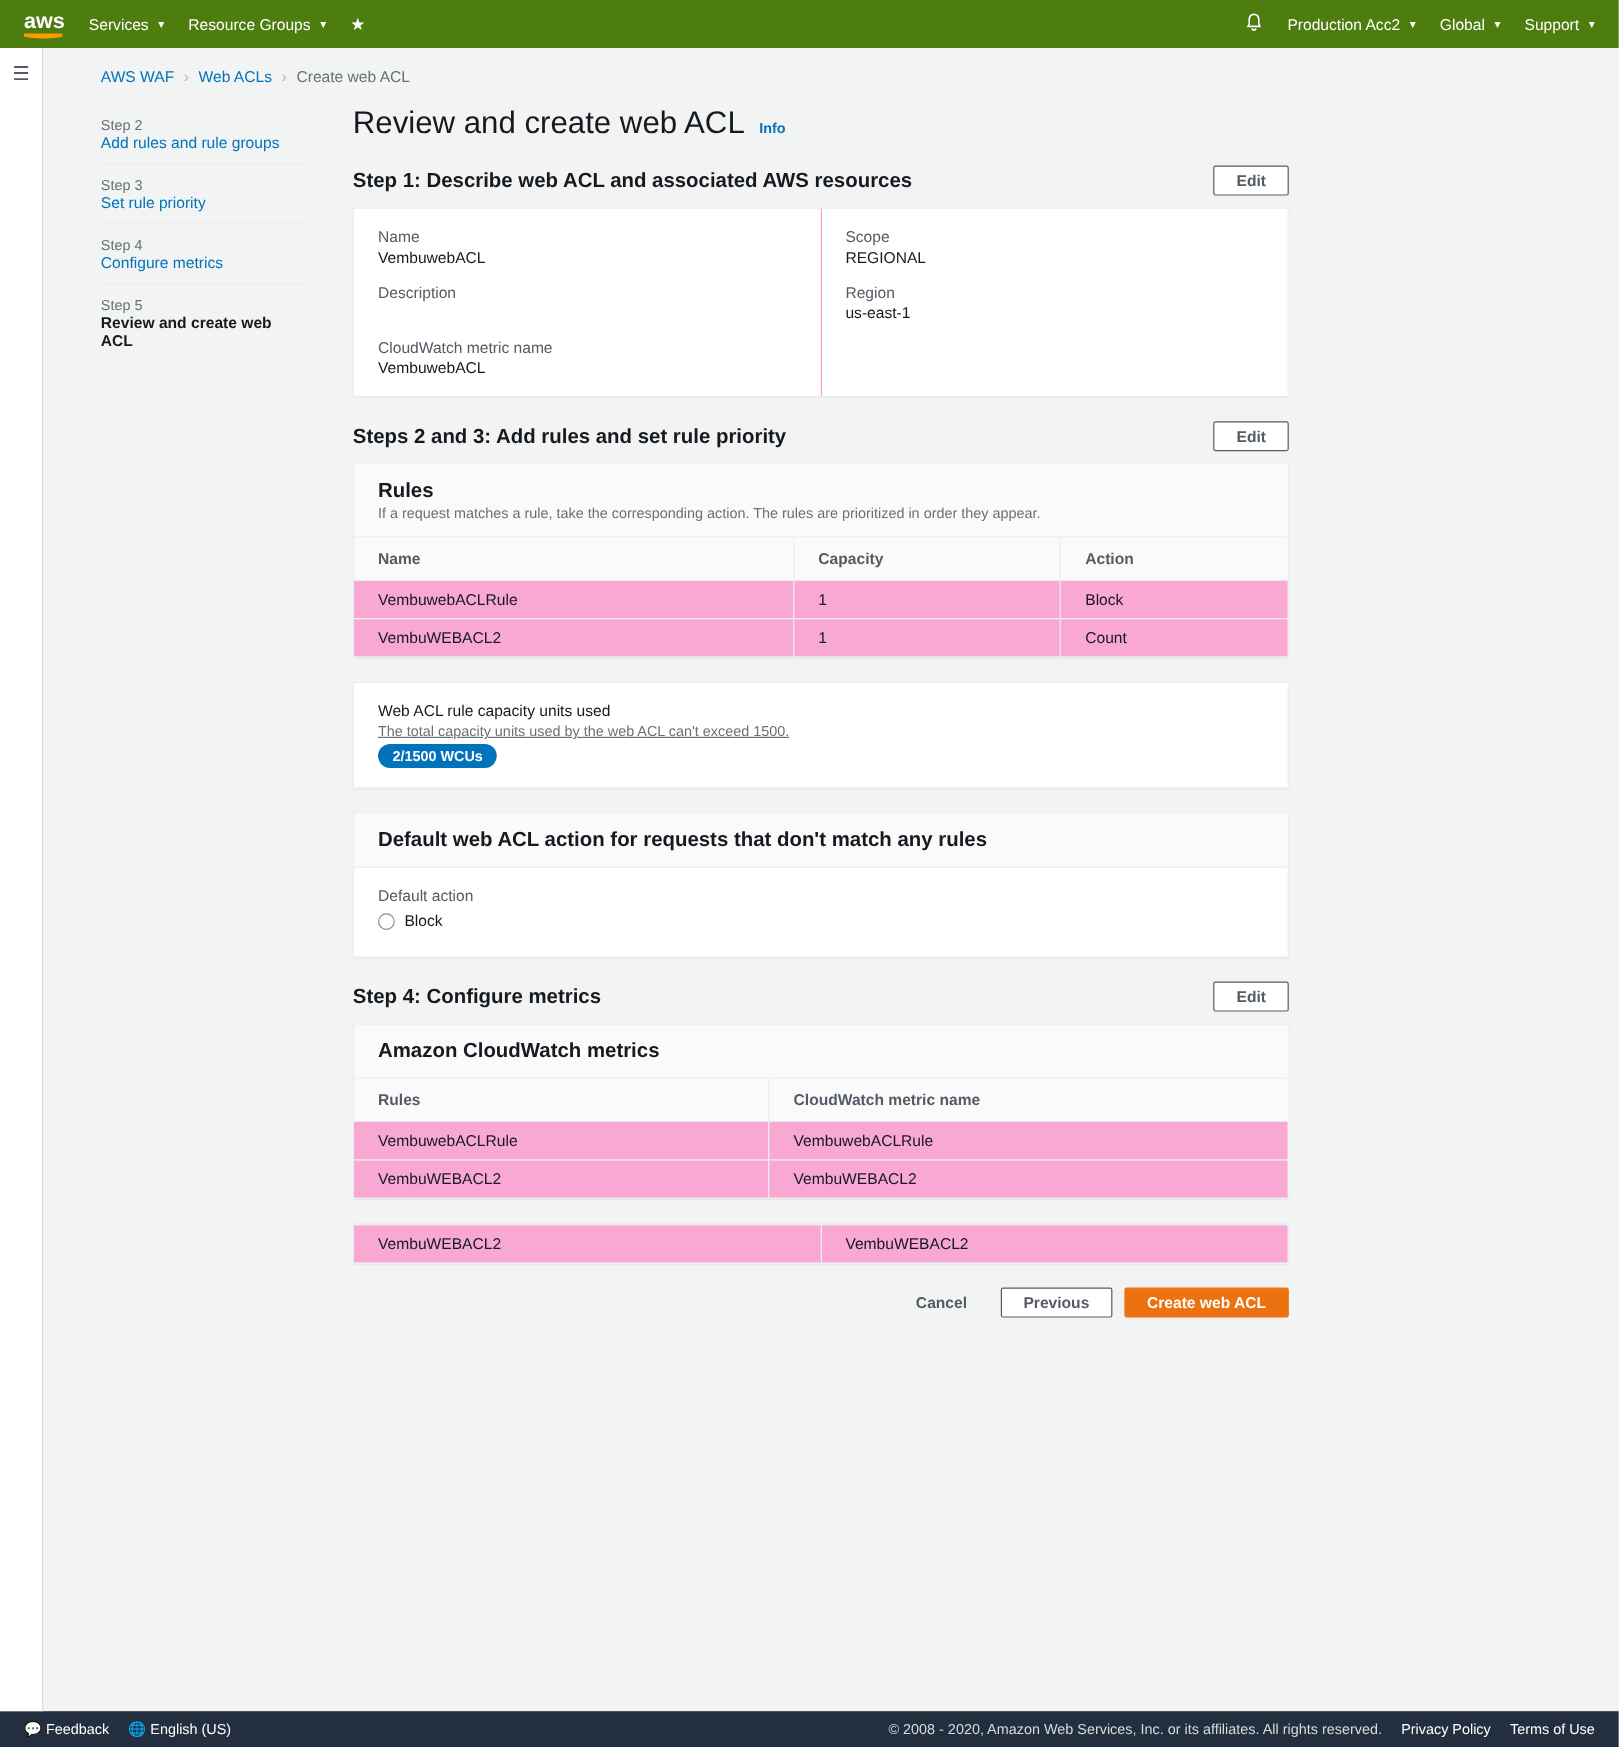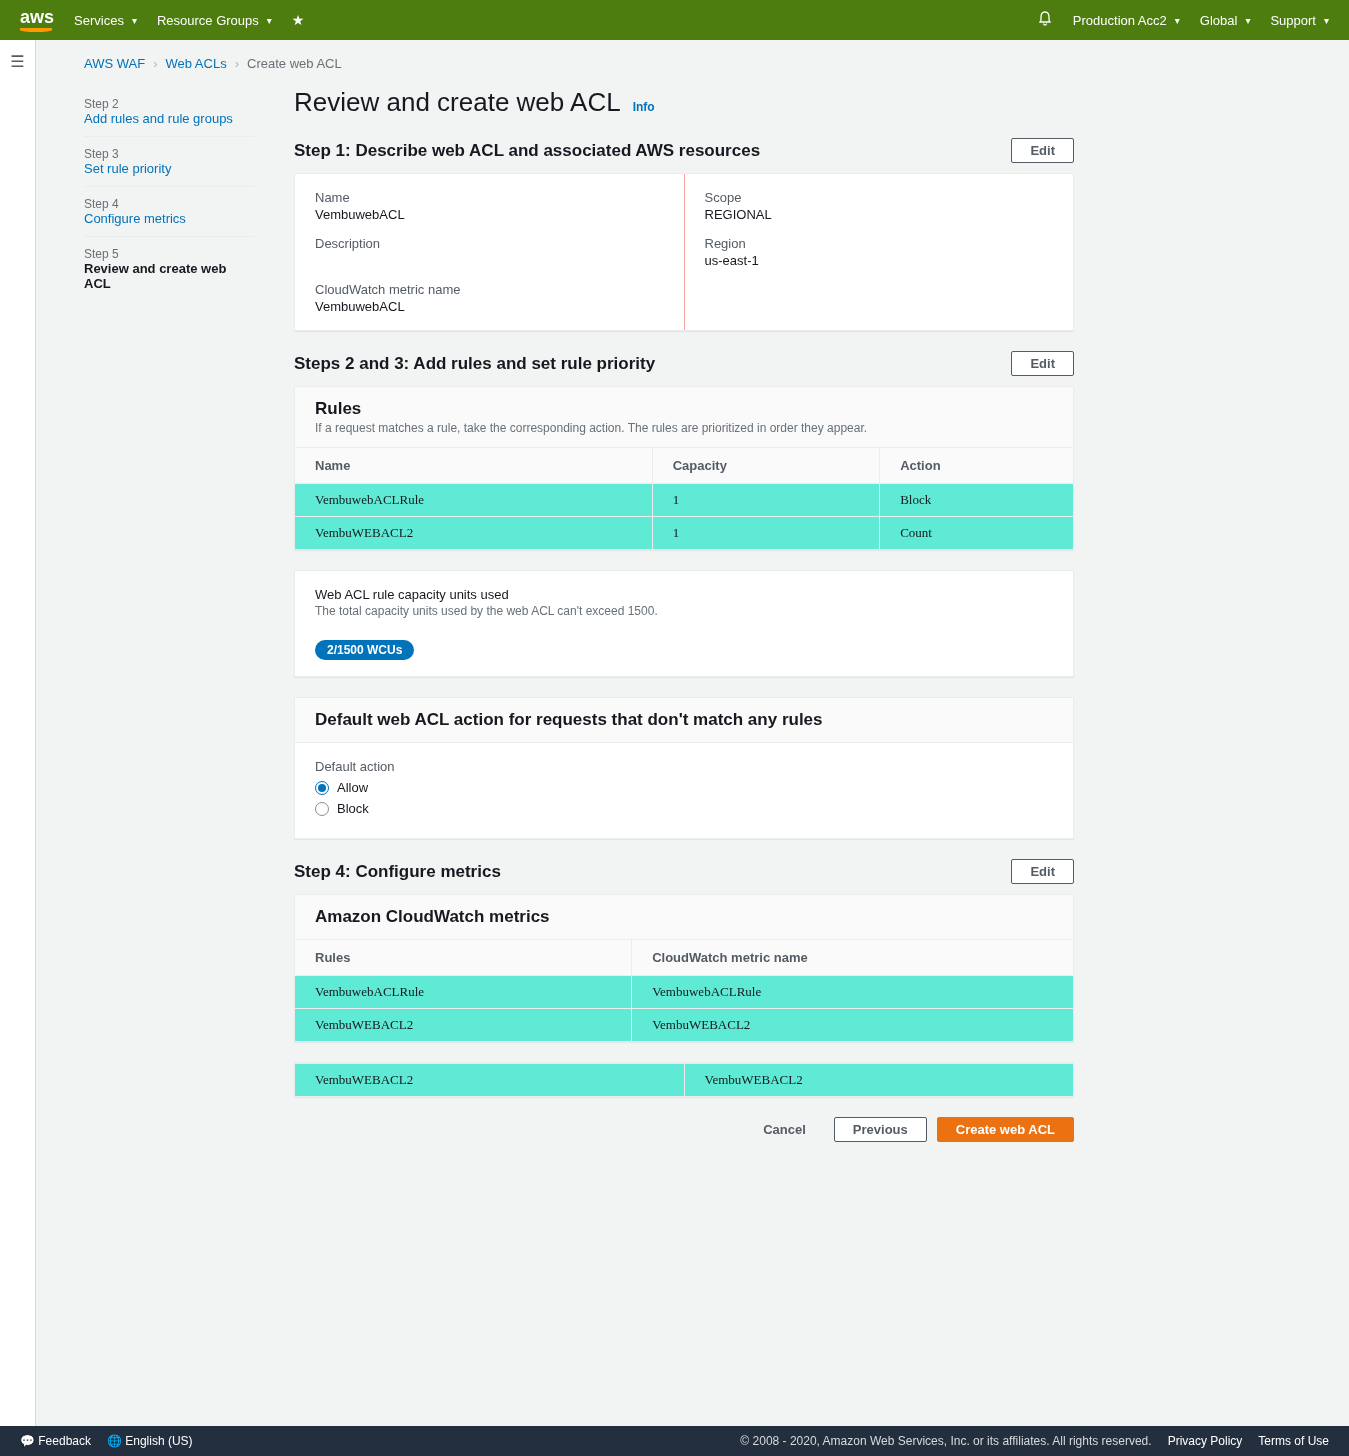--- a/index.html
+++ b/index.html
@@ -55,21 +55,21 @@
 .detail-col { flex: 1; padding: 16px 20px; }
 .detail-col + .detail-col { border-left: 1px solid #fca5a5; }
 .detail-label { font-size: 13px; color: #545b64; margin-bottom: 2px; }
 .detail-value { font-size: 13px; margin-bottom: 14px; }
 .detail-value:last-child { margin-bottom: 0; }
 
 table { width: 100%; border-collapse: collapse; }
 th { text-align: left; font-size: 13px; font-weight: bold; color: #545b64; padding: 10px 20px; border-bottom: 1px solid #eaeded; background: #fafafa; }
 th + th, td + td { border-left: 1px solid #eaeded; }
 td { font-size: 13px; padding: 8px 20px; border-top: 1px solid #eaeded; }
-tbody tr { background: #5eead4; font-family: Liberation Serif, serif; }
+tbody tr { background: #f9a8d4; }
 
 .badge { display: inline-block; background: #0073bb; color: #fff; border-radius: 12px; padding: 3px 12px; font-size: 12px; font-weight: bold; }
 
 .radio-row { display: flex; align-items: center; gap: 8px; margin-bottom: 6px; font-size: 13px; }
 .radio { width: 14px; height: 14px; border: 1px solid #879196; border-radius: 50%; display: inline-flex; align-items: center; justify-content: center; }
 .radio.checked { border-color: #0073bb; }
 .radio.checked::after { content: ""; width: 8px; height: 8px; background: #0073bb; border-radius: 50%; }
 
 .footer-actions { display: flex; justify-content: flex-end; gap: 10px; margin-top: 16px; align-items: center; }
 
@@ -197,35 +197,31 @@
                 <td>1</td>
                 <td>Count</td>
               </tr>
             </tbody>
           </table>
         </div>
 
         <div class="panel">
           <div class="panel-body">
             <div style="font-size:13px;">Web ACL rule capacity units used</div>
-            <div class="panel-subtext" style="margin-bottom:22px;">The total capacity units used by the web ACL can't exceed 1500.</div>
+            <div class="panel-subtext" style="margin-bottom:4px;text-decoration:underline;">The total capacity units used by the web ACL can't exceed 1500.</div>
             <span class="badge">2/1500 WCUs</span>
           </div>
         </div>
 
         <div class="panel">
           <div class="panel-header">
               <h3>Default web ACL action for requests that don't match any rules</h3>
             </div>
           <div class="panel-body">
             <div class="detail-label" style="margin-bottom:6px;">Default action</div>
-            <div class="radio-row">
-              <span class="radio checked"></span>
-              <span>Allow</span>
-            </div>
             <div class="radio-row">
               <span class="radio"></span>
               <span>Block</span>
             </div>
           </div>
         </div>
 
         <div class="section-header">
           <h2>Step 4: Configure metrics</h2>
           <button class="btn">Edit</button>

